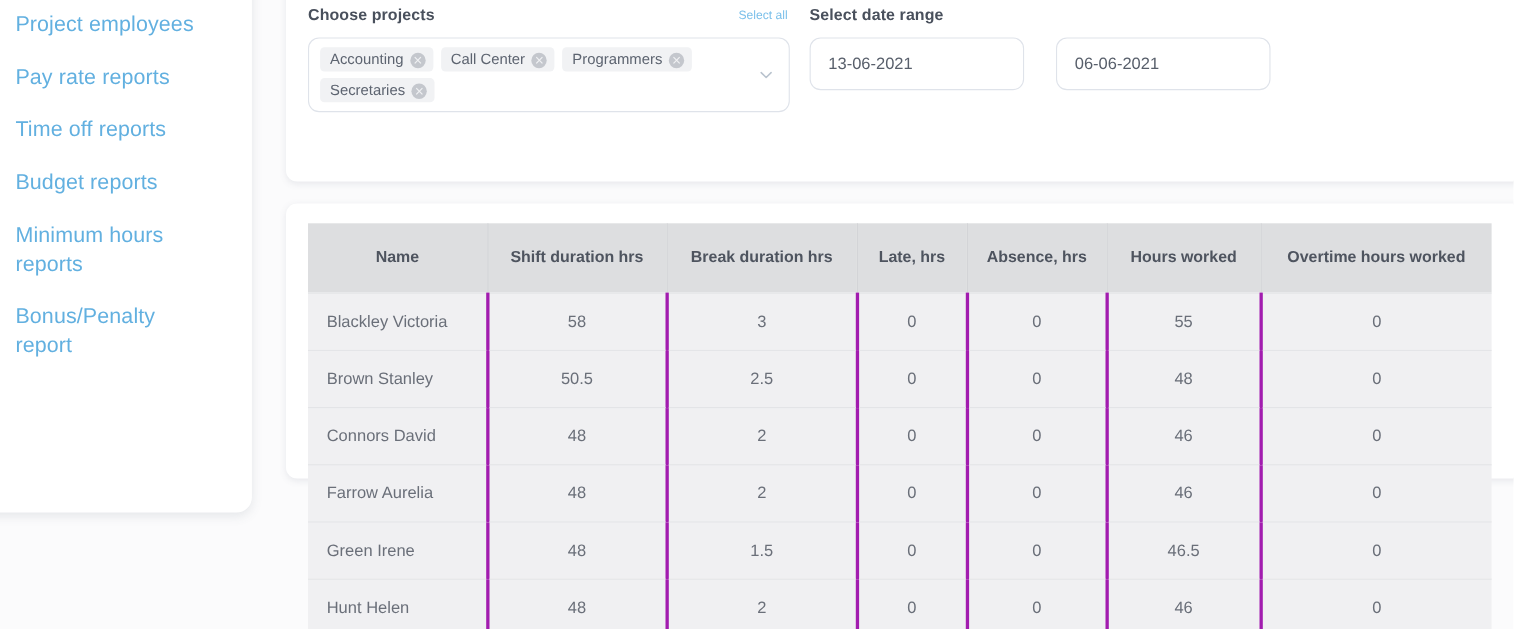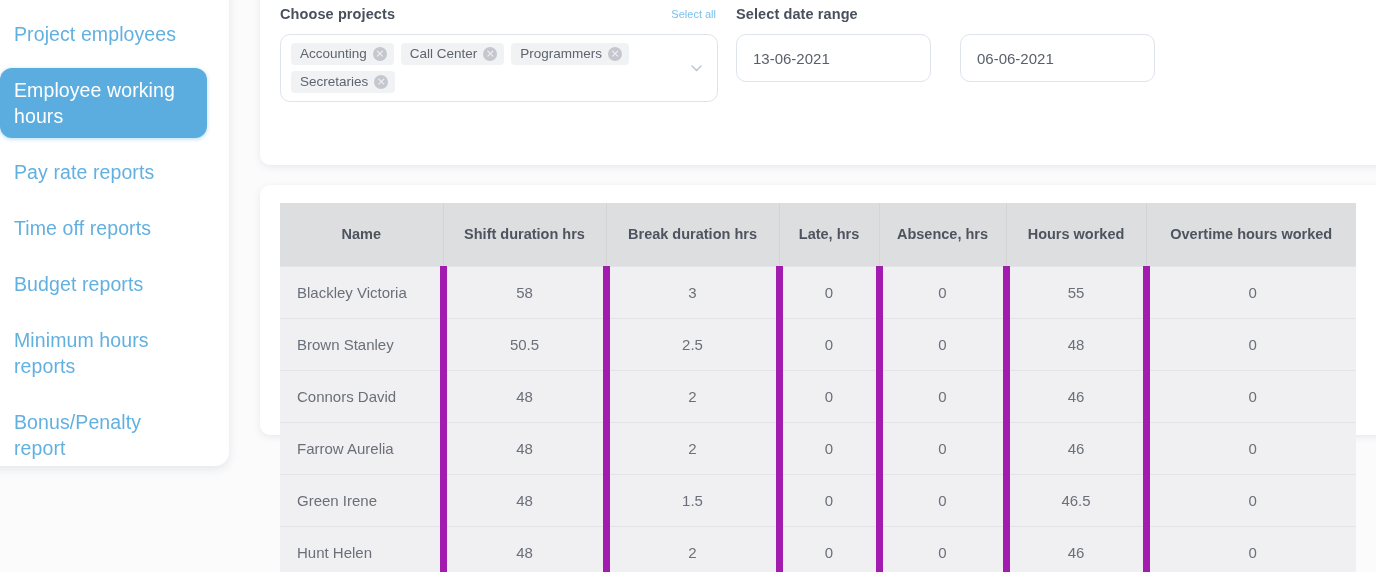--- a/index.html
+++ b/index.html
@@ -38,21 +38,20 @@
     display: block;
     padding: 9px 14px;
     margin-bottom: 4px;
     border-radius: 12px;
     color: #62b0e0;
     font-size: 19.5px;
     line-height: 26px;
     letter-spacing: 0.1px;
     cursor: pointer;
     white-space: pre-line;
-    margin-top: 12px;
   }
 
   .nav-item.active {
     background: #5baddf;
     color: #ffffff;
     box-shadow: 0 1px 4px rgba(91, 173, 223, 0.45);
   }
 
   
   .panel {
@@ -116,21 +115,21 @@
     background: #fff;
     padding: 8px 40px 8px 10px;
     display: flex;
     flex-wrap: wrap;
     align-content: flex-start;
     gap: 6px 7px;
   }
 
   .tag {
     display: inline-flex;
-    align-items: center;
+    align-items: flex-end;
     gap: 6px;
     background: #f1f2f4;
     border-radius: 4px;
     padding: 3px 7px 3px 9px;
     font-size: 13.5px;
     color: #5d6470;
     line-height: 16px;
   }
 
   .tag-remove {
@@ -192,38 +191,37 @@
   }
   .report-table th:last-child { border-right: none; }
 
   .report-table td {
     background: #f0f0f2;
     color: #6a6f79;
     font-size: 15px;
     height: 52px;
     text-align: center;
     border-top: 1px solid #e3e4e7;
-    border-right: 7px solid #a21caf;
+    border-right: 3px solid #a21caf;
     padding: 0 6px;
   }
   .report-table td:last-child { border-right: none; }
   .report-table td.name-cell {
     text-align: left;
     padding-left: 17px;
   }
 </style>
 </head>
 <body>
 
 <div id="app">
 
   <aside class="sidebar-card">
     <nav class="nav-list">
       <div class="nav-item">Project employees</div>
-      <div class="nav-item active">Employee working hours</div>
       <div class="nav-item">Pay rate reports</div>
       <div class="nav-item">Time off reports</div>
       <div class="nav-item">Budget reports</div>
       <div class="nav-item">Minimum hours reports</div>
       <div class="nav-item">Bonus/Penalty report</div>
     </nav>
   </aside>
 
   <section class="panel filter-panel">
     <div class="filter-row">

